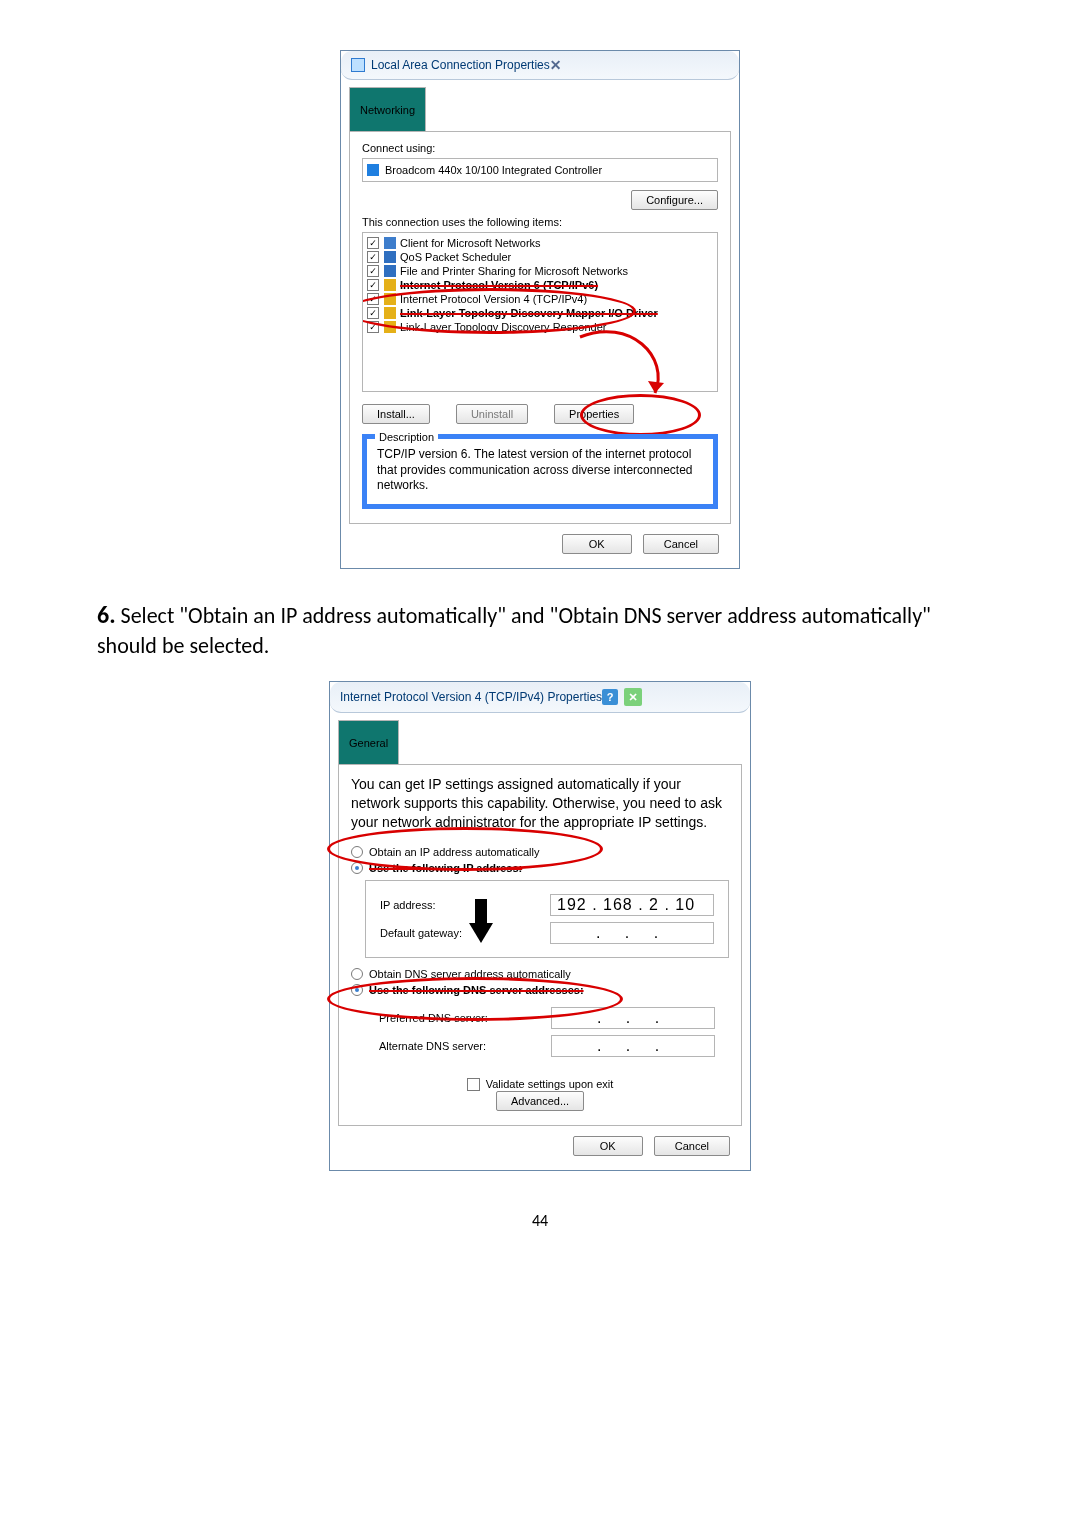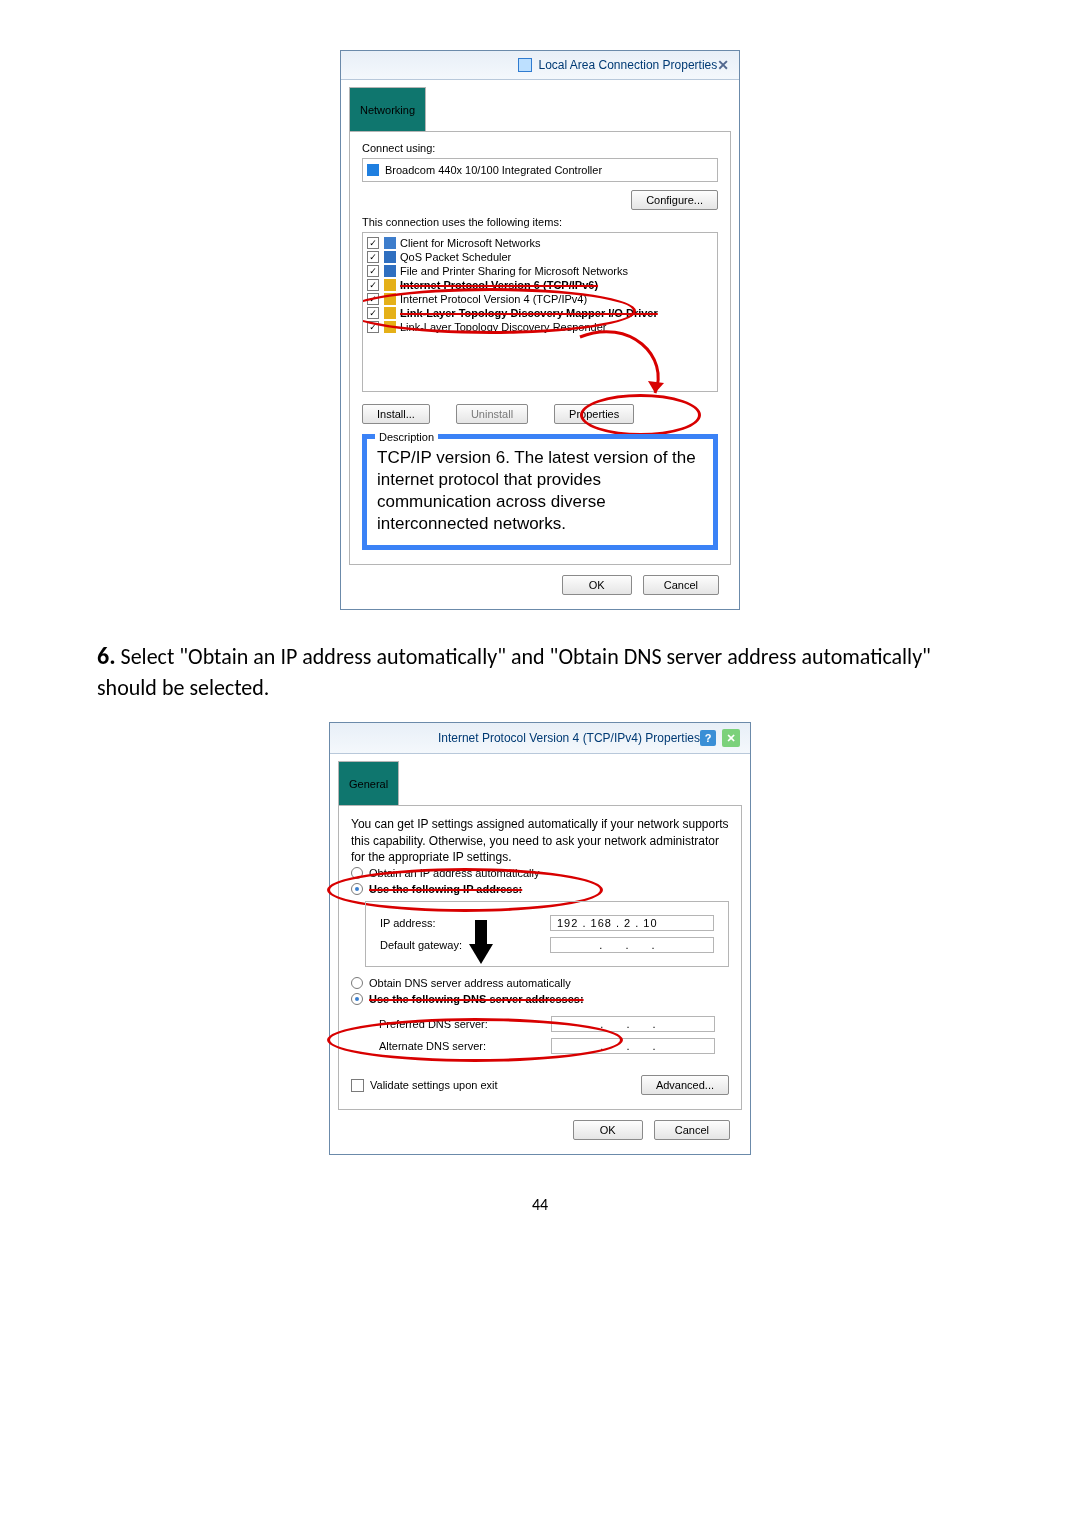--- a/index.html
+++ b/index.html
@@ -24,21 +24,22 @@
     font-size: 11px;
     color: #000;
     position: relative;
   }
   .title-bar {
     background: linear-gradient(#e8eff7, #f4f8fc);
     border-bottom: 1px solid #b8c8da;
     padding: 6px 10px;
     display: flex;
     align-items: center;
-    justify-content: flex-end;
+    justify-content: flex-start;
+    border-radius: 11px;
   }
   .title-bar .title-text {
     color: #003a74;
     font-size: 12px;
   }
   .title-bar .icons {
     display: flex;
     gap: 6px;
     align-items: center;
   }
@@ -227,21 +228,21 @@
     align-items: center;
     justify-content: space-between;
     font-size: 11px;
     padding: 3px 0;
   }
   .ip-box {
     border: 1px solid #b5b5b5;
     background: #fff;
     width: 150px;
     padding: 1px 6px;
-    font-size: 11px;
+    font-size: 16px;
     text-align: left;
     letter-spacing: 1px;
   }
   .ip-box.empty { color: #000; text-align: center; letter-spacing: 10px; }
   .sqchk {
     width: 11px;
     height: 11px;
     border: 1px solid #7a7a7a;
     display: inline-block;
     margin-right: 6px;
@@ -343,21 +344,21 @@
           <div class="btn-group" style="position:relative;">
             <span class="btn">Install...</span>
             <span class="btn disabled">Uninstall</span>
             <span class="btn">Properties</span>
 
             <div class="red-oval" style="left:218px; top:-10px; width:115px; height:36px;"></div>
           </div>
 
           <div class="fieldset">
             <div class="fieldset-title">Description</div>
-            <div style="font-size:17px;line-height:1.3;">TCP/IP version 6. The latest version of the internet protocol that provides communication across diverse interconnected networks.</div>
+            <div style="font-size:12px;line-height:1.3;">TCP/IP version 6. The latest version of the internet protocol that provides communication across diverse interconnected networks.</div>
           </div>
 
           <div class="red-arrow" style="left:200px; top:175px;">
             <svg width="150" height="110">
               <path d="M 30 30 C 80 10, 120 50, 105 86" stroke="#d80000" stroke-width="3" fill="none"></path>
               <polygon points="105,86 98,74 114,76" fill="#d80000"></polygon>
             </svg>
           </div>
         </div>
 
@@ -379,21 +380,21 @@
       <div class="title-bar">
         <span class="title-text">Internet Protocol Version 4 (TCP/IPv4) Properties</span>
         <div class="icons">
           <span class="help-q">?</span>
           <span class="green-x">✕</span>
         </div>
       </div>
       <div class="dialog-body">
         <div class="tab">General</div>
         <div class="tab-page" style="position:relative;">
-          <div style="font-size:12px;line-height:1.35;">You can get IP settings assigned automatically if your network supports this capability. Otherwise, you need to ask your network administrator for the appropriate IP settings.</div>
+          <div style="font-size:14px;line-height:1.35;margin-bottom:12px;">You can get IP settings assigned automatically if your network supports this capability. Otherwise, you need to ask your network administrator for the appropriate IP settings.</div>
 
           <div class="opt-row">
               <span class="radio"></span>
               <span>Obtain an IP address automatically</span>
             </div>
           <div class="opt-row">
               <span class="radio on"></span>
               <span class="strike-text">Use the following IP address:</span>
             </div>
 
@@ -432,21 +433,21 @@
             <div class="kv">
                 <span>Preferred DNS server:</span>
                 <span class="ip-box empty">.       .       .</span>
               </div>
             <div class="kv">
                 <span>Alternate DNS server:</span>
                 <span class="ip-box empty">.       .       .</span>
               </div>
           </div>
 
-          <div style="display:flex;justify-content:space-between;align-items:center;margin-top:8px;">
+          <div style="display:flex;justify-content:space-between;align-items:center;margin-top:8px;flex-direction:column;">
             <div style="display:flex;align-items:center;">
               <span class="sqchk"></span>
               <span style="font-size:11px;">Validate settings upon exit</span>
             </div>
             <span class="btn">Advanced...</span>
           </div>
         </div>
 
         <div class="dlg-footer">
           <span class="btn" style="margin-right:8px;padding-left:26px;padding-right:26px;">OK</span>

